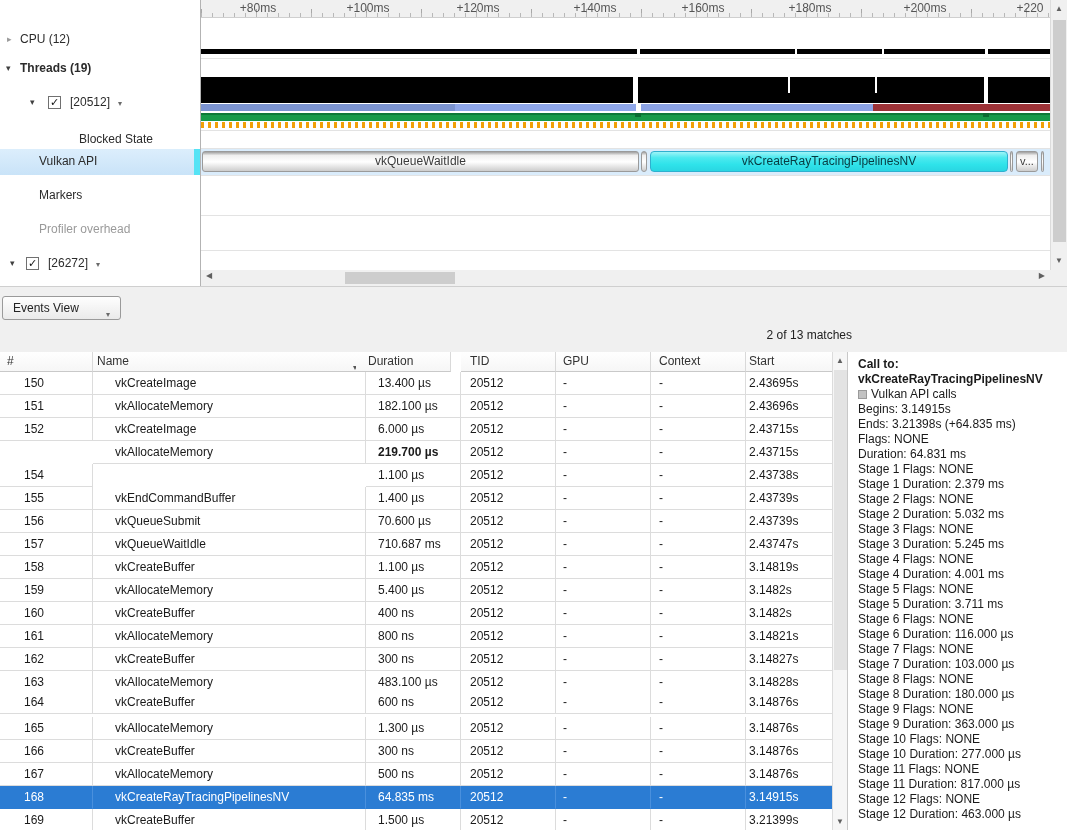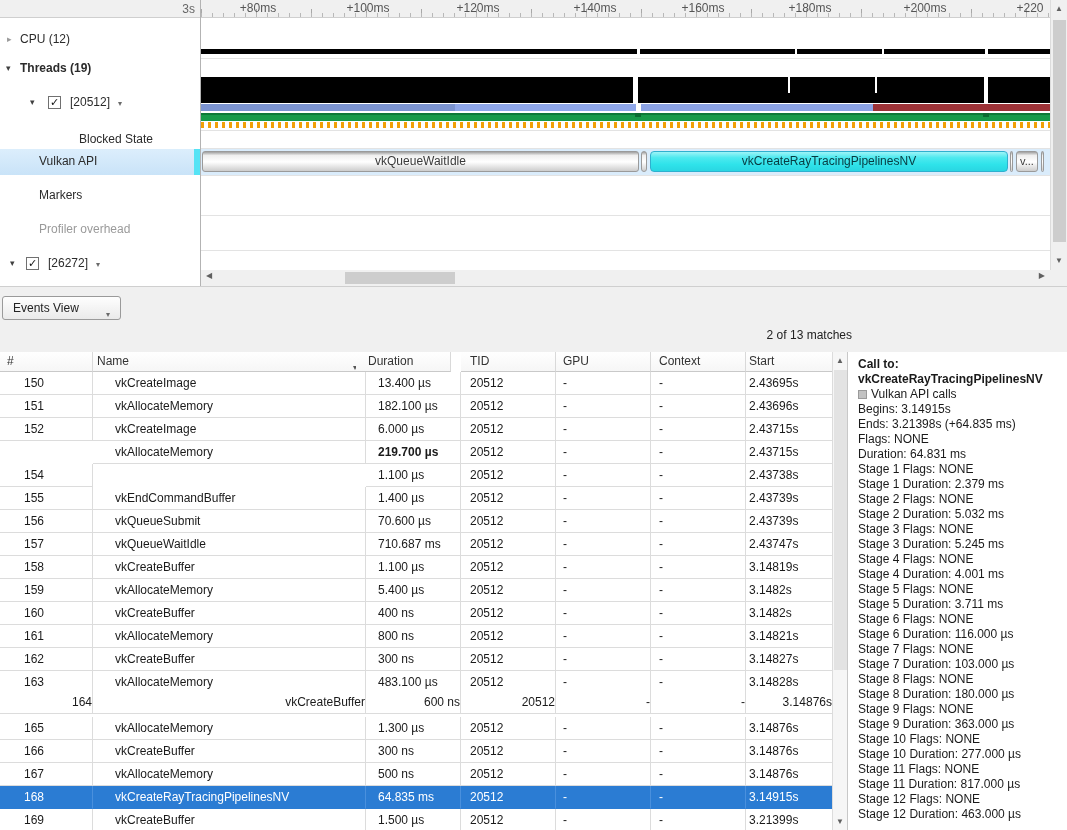--- a/index.html
+++ b/index.html
@@ -96,23 +96,20 @@
   .detail-line { line-height:15px; white-space:nowrap; }
 </style>
 </head>
 <body>
 
 <div id="app">
 
   <div id="timeline" class="abs">
 
     <div id="left-pane" class="abs">
-      <div class="pane-ruler abs">
-        <span class="origin-label">3s</span>
-      </div>
 
       <div class="tree-row" style="left:0;top:31px;width:200px;">
         <span class="tree-glyph collapsed" style="left:7px;">▸</span>
         <span class="row-label" style="left:20px;">CPU (12)</span>
       </div>
 
       <div class="tree-row" style="left:0;top:60px;width:200px;">
         <span class="tree-glyph" style="left:6px;">▾</span>
         <span class="row-label" style="left:20px;font-weight:bold;">Threads (19)</span>
       </div>
@@ -361,21 +358,21 @@
         </div>
         <div class="tr" style="top: 299px;">
           <div class="td" style="left: 0px; width: 93px; padding-left: 24px;">163</div>
           <div class="td" style="left: 93px; width: 273px; padding-left: 22px;">vkAllocateMemory</div>
           <div class="td" style="left: 366px; width: 95px; padding-left: 12px;">483.100 µs</div>
           <div class="td" style="left: 461px; width: 95px; padding-left: 9px;">20512</div>
           <div class="td" style="left: 556px; width: 95px; padding-left: 7px;">-</div>
           <div class="td" style="left: 651px; width: 95px; padding-left: 8px;">-</div>
           <div class="td" style="left: 746px; width: 86px; padding-left: 3px; border-right: none;">3.14828s</div>
         </div>
-        <div class="tr" style="top: 319px; text-align: right;">
+        <div class="tr" style="top: 319px;">
           <div class="td" style="left: 0px; width: 93px; padding-left: 24px;">164</div>
           <div class="td" style="left: 93px; width: 273px; padding-left: 22px;">vkCreateBuffer</div>
           <div class="td" style="left: 366px; width: 95px; padding-left: 12px;">600 ns</div>
           <div class="td" style="left: 461px; width: 95px; padding-left: 9px;">20512</div>
           <div class="td" style="left: 556px; width: 95px; padding-left: 7px;">-</div>
           <div class="td" style="left: 651px; width: 95px; padding-left: 8px;">-</div>
           <div class="td" style="left: 746px; width: 86px; padding-left: 3px; border-right: none;">3.14876s</div>
         </div>
         <div class="tr" style="top: 345px; padding-left: 36px;">
           <div class="td" style="left: 0px; width: 93px; padding-left: 24px;">165</div>

